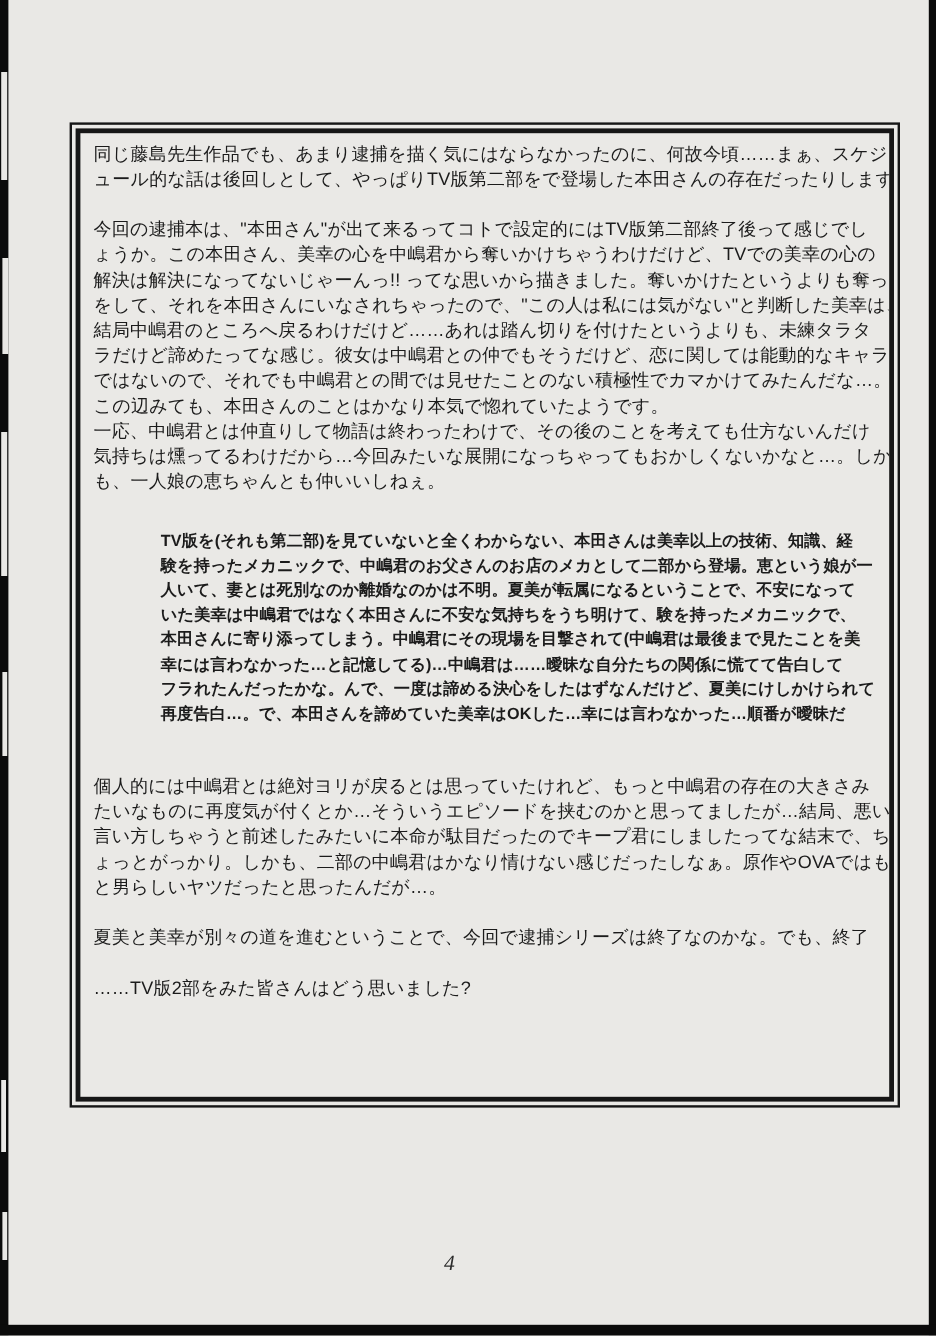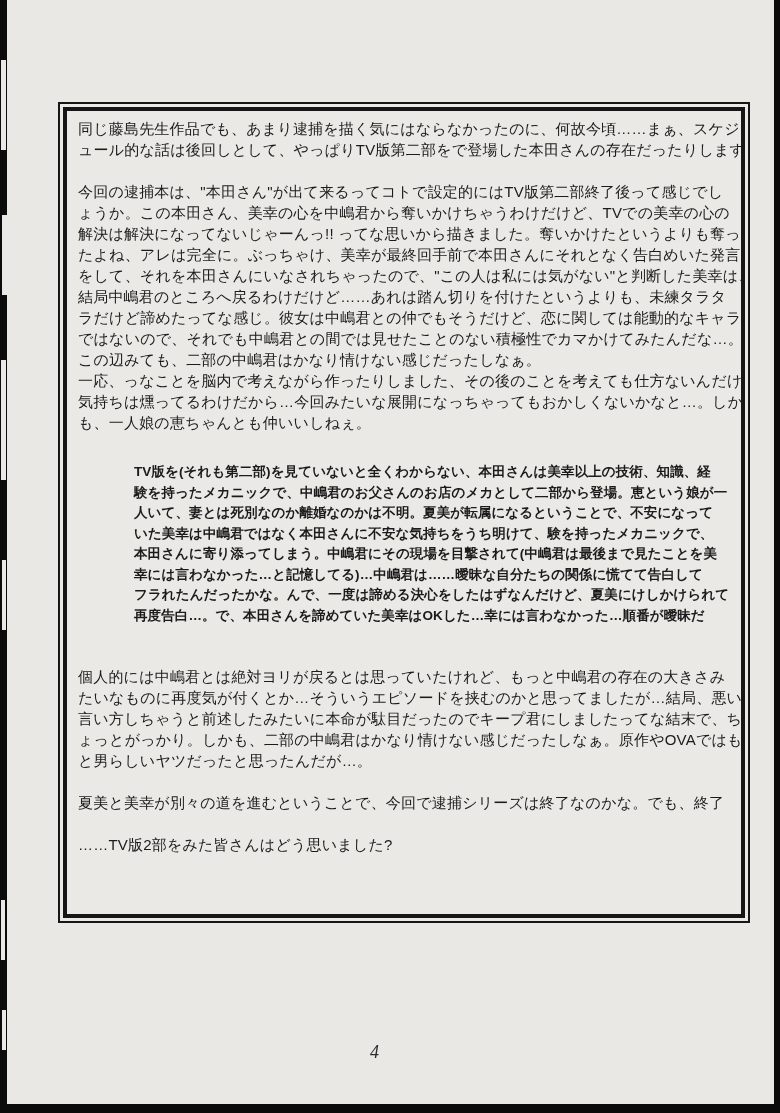--- a/index.html
+++ b/index.html
@@ -70,30 +70,29 @@
 
       <div class="para">
         <div class="line">同じ藤島先生作品でも、あまり逮捕を描く気にはならなかったのに、何故今頃……まぁ、スケジ</div>
         <div class="line">ュール的な話は後回しとして、やっぱりTV版第二部をで登場した本田さんの存在だったりします。</div>
       </div>
 
       <div class="para gap-blank">
         <div class="line">今回の逮捕本は、"本田さん"が出て来るってコトで設定的にはTV版第二部終了後って感じでし</div>
         <div class="line">ょうか。この本田さん、美幸の心を中嶋君から奪いかけちゃうわけだけど、TVでの美幸の心の</div>
         <div class="line">解決は解決になってないじゃーんっ!! ってな思いから描きました。奪いかけたというよりも奪って</div>
-        <div class="line">たよね、アレは完全に。ぶっちゃけ、美幸が最終回手前で本田さんにそれとなく告白めいた発言</div>
         <div class="line">をして、それを本田さんにいなされちゃったので、"この人は私には気がない"と判断した美幸は、</div>
         <div class="line">結局中嶋君のところへ戻るわけだけど……あれは踏ん切りを付けたというよりも、未練タラタ</div>
         <div class="line">ラだけど諦めたってな感じ。彼女は中嶋君との仲でもそうだけど、恋に関しては能動的なキャラ</div>
         <div class="line">ではないので、それでも中嶋君との間では見せたことのない積極性でカマかけてみたんだな…。</div>
-        <div class="line">この辺みても、二部の中嶋君はかなり情けない感じだったしなぁ。</div>
+        <div class="line">この辺みても、本田さんのことはかなり本気で惚れていたようです。</div>
       </div>
 
       <div class="para">
-        <div class="line">一応、っなことを脳内で考えながら作ったりしました、その後のことを考えても仕方ないんだけ</div>
+        <div class="line">一応、中嶋君とは仲直りして物語は終わったわけで、その後のことを考えても仕方ないんだけ</div>
         <div class="line">気持ちは燻ってるわけだから…今回みたいな展開になっちゃってもおかしくないかなと…。しか</div>
         <div class="line">も、一人娘の恵ちゃんとも仲いいしねぇ。</div>
       </div>
 
       <div class="para note">
         <div class="line">TV版を(それも第二部)を見ていないと全くわからない、本田さんは美幸以上の技術、知識、経</div>
         <div class="line">験を持ったメカニックで、中嶋君のお父さんのお店のメカとして二部から登場。恵という娘が一</div>
         <div class="line">人いて、妻とは死別なのか離婚なのかは不明。夏美が転属になるということで、不安になって</div>
         <div class="line">いた美幸は中嶋君ではなく本田さんに不安な気持ちをうち明けて、験を持ったメカニックで、</div>
         <div class="line">本田さんに寄り添ってしまう。中嶋君にその現場を目撃されて(中嶋君は最後まで見たことを美</div>

